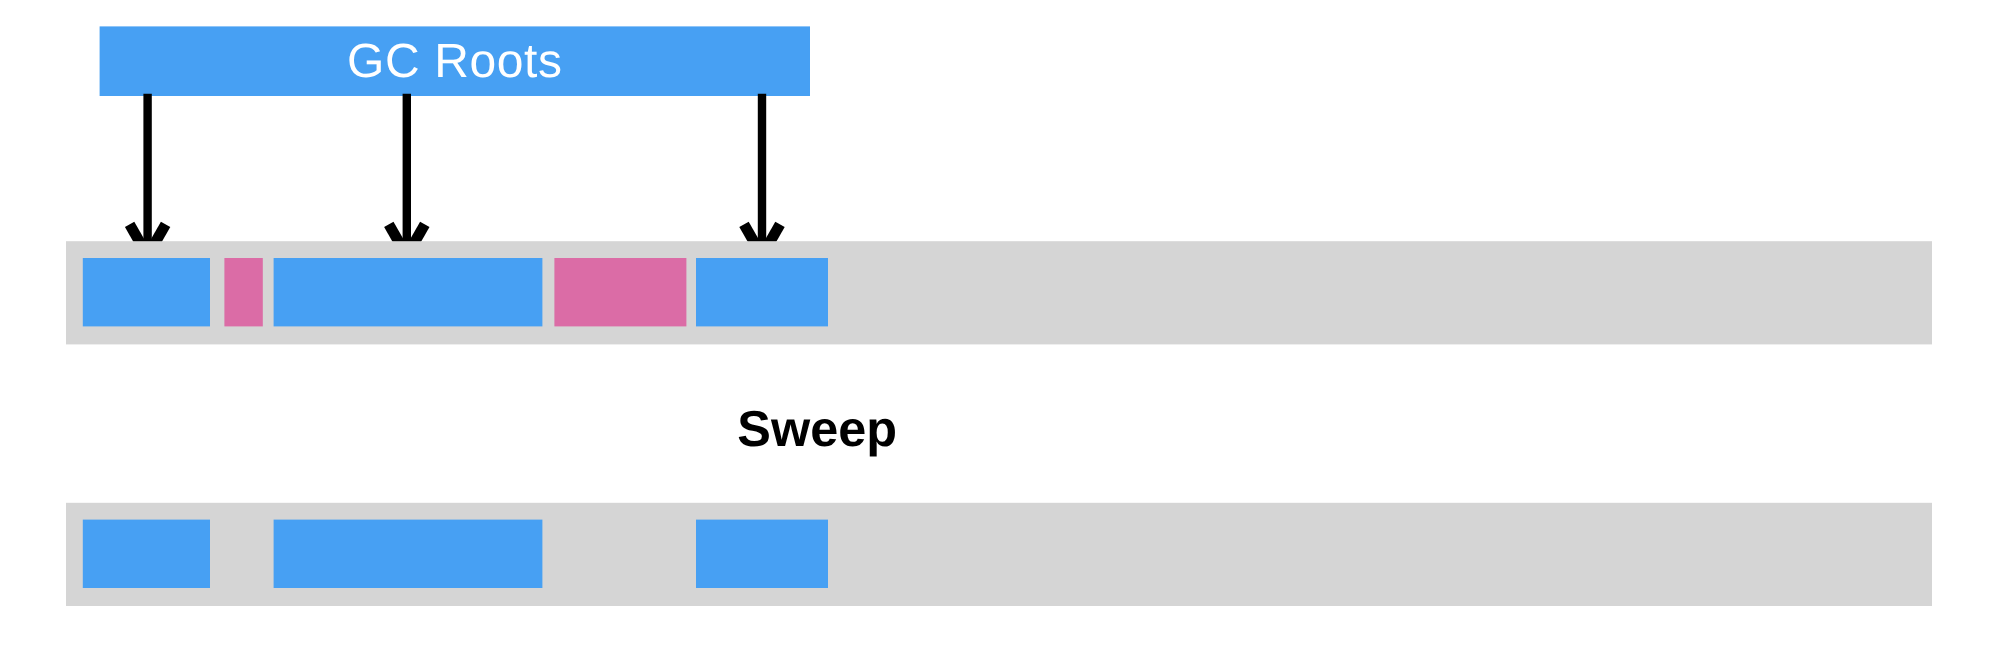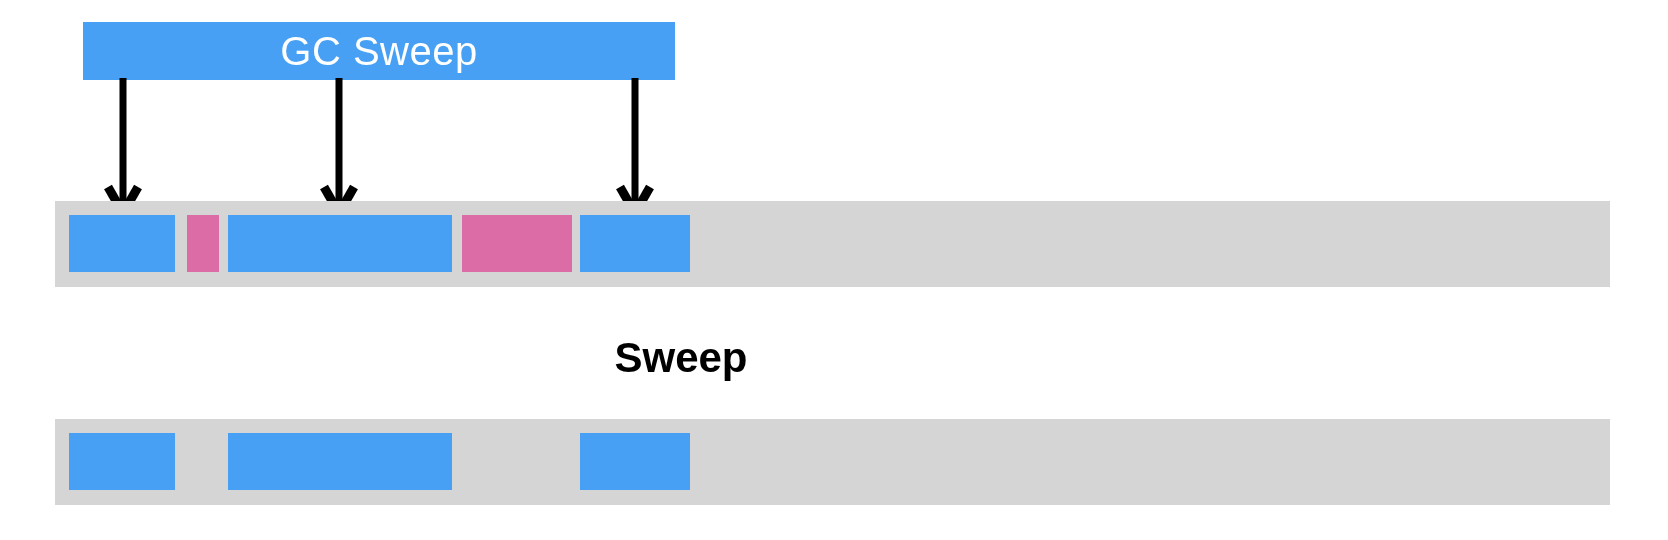--- a/index.html
+++ b/index.html
@@ -68,21 +68,21 @@
     font-weight: 700;
     color: #000000;
   }
 </style>
 </head>
 <body style="background: rgb(255, 255, 255);">
 
 <div class="canvas">
 
   <div class="root-box" style="background: rgb(71, 160, 243);">
-    <span style="color: rgb(255, 255, 255);">GC Sweep</span>
+    <span style="color: rgb(255, 255, 255);">GC Roots</span>
   </div>
 
   <div class="arrow-layer" id="arrow-layer">
       <svg width="44" height="140" viewBox="0 0 44 140" style="left: 101px;">
         <line x1="22" y1="0" x2="22" y2="134" stroke="#000000" stroke-width="7" stroke-linecap="butt"></line>
         <line x1="7" y1="109" x2="23" y2="137" stroke="#000000" stroke-width="9" stroke-linecap="butt"></line>
         <line x1="37" y1="109" x2="21" y2="137" stroke="#000000" stroke-width="9" stroke-linecap="butt"></line>
       </svg>
       <svg width="44" height="140" viewBox="0 0 44 140" style="left: 317px;">
         <line x1="22" y1="0" x2="22" y2="134" stroke="#000000" stroke-width="7" stroke-linecap="butt"></line>

